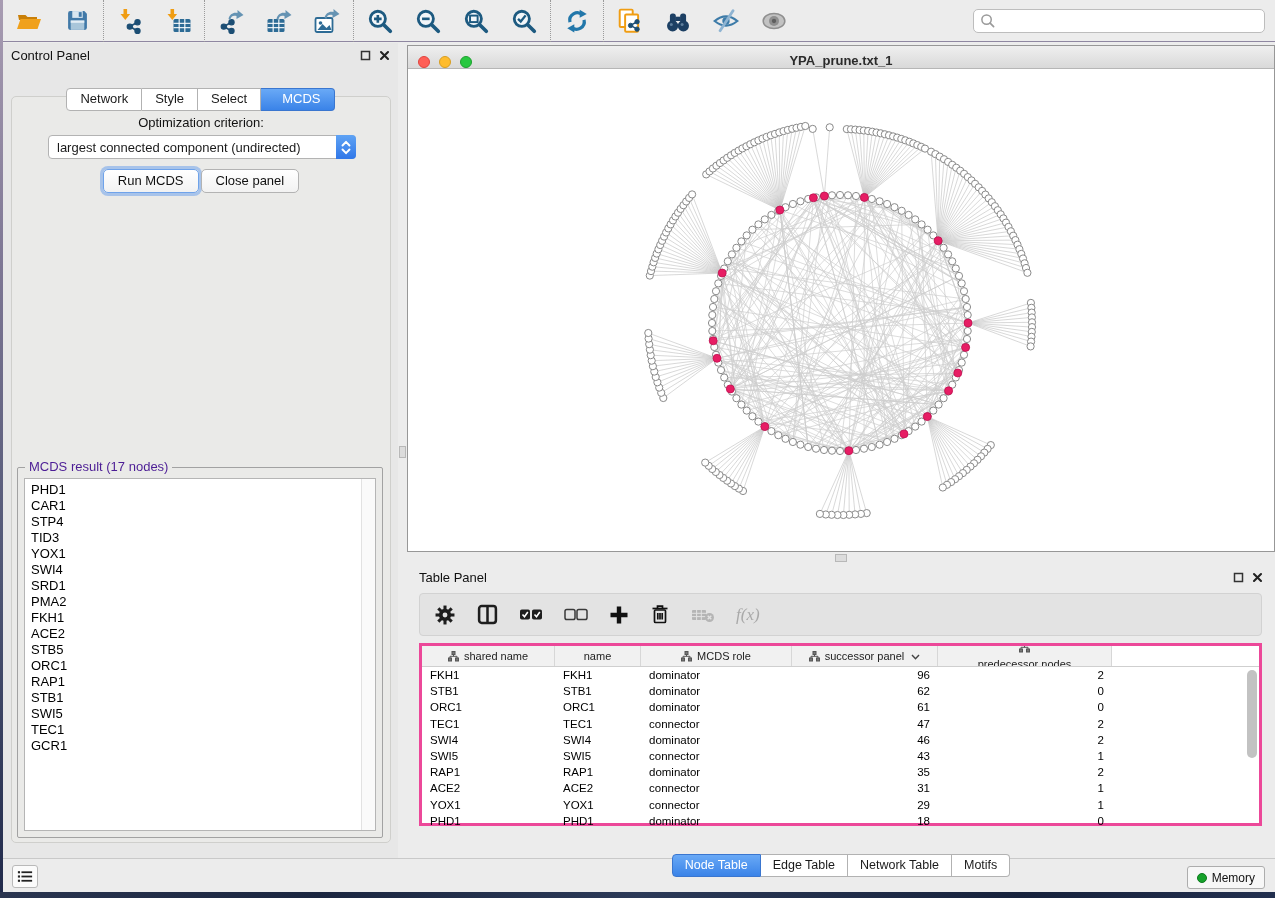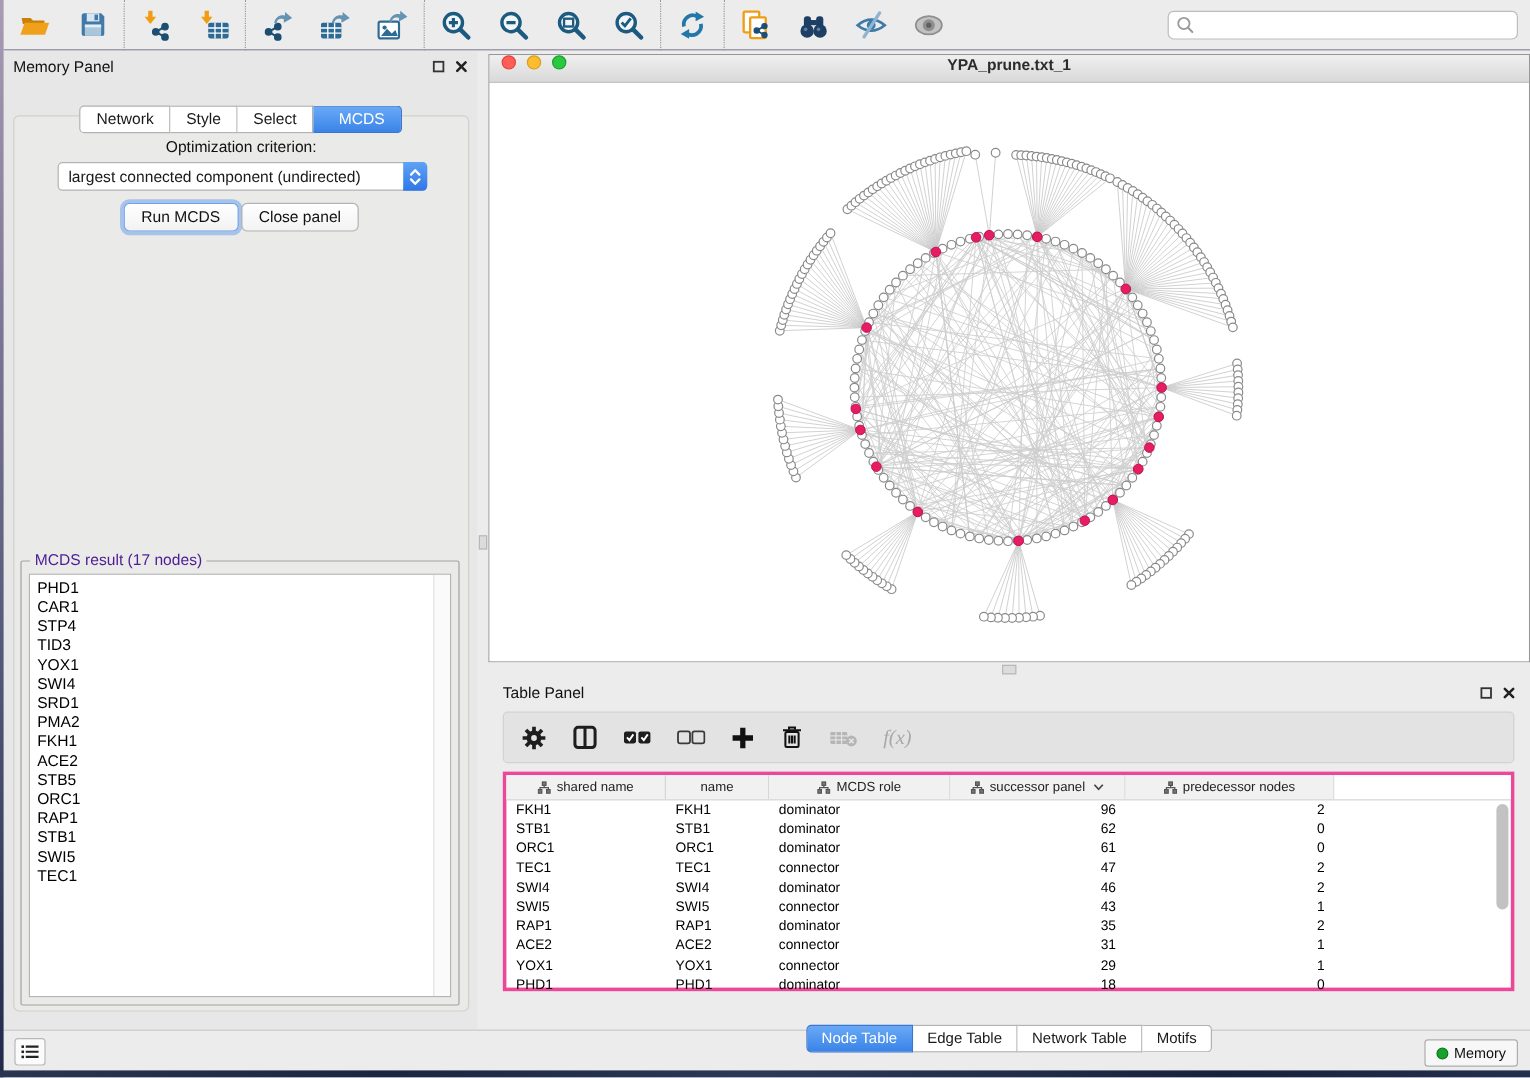--- a/index.html
+++ b/index.html
@@ -70,21 +70,21 @@
 
   
   #v-splitter { left:398px; top:43px; width:9px; height:815px; background:#ececec; }
   #v-splitter .grip { position:absolute; left:1px; top:403px; width:7px; height:12px;
     background:#dcdcdc; border:1px solid #b8b8b8; }
 
   
   #network-window { left:407px; top:45px; width:868px; height:507px;
     border:1px solid #979797; background:#fff; }
   #net-titlebar { height:23px; background:linear-gradient(#efefef,#d9d9d9);
-    border-bottom:1px solid #b6b6b6; display:flex; align-items:flex-start; position:relative; }
+    border-bottom:1px solid #b6b6b6; display:flex; align-items:flex-end; position:relative; }
   .traffic { display:flex; gap:9px; margin-left:10px; }
   .light { width:12px; height:12px; border-radius:50%; }
   .light.red { background:#ff5f57; border:1px solid #e0443e; }
   .light.yellow { background:#febc2e; border:1px solid #d79e22; }
   .light.green { background:#28c840; border:1px solid #1da02f; }
   #net-title { position:absolute; left:0; right:0; text-align:center; font-size:13px; font-weight:700; color:#2b2b2b; }
   #net-canvas { width:866px; height:482px; background:#fff; }
 
   
   #h-splitter { left:407px; top:552px; width:868px; height:13px; background:#ececec; }
@@ -313,21 +313,21 @@
           <circle cx="7" cy="7" r="5" fill="none" stroke="#9a9a9a" stroke-width="1.6"></circle>
           <line x1="10.8" y1="10.8" x2="14.5" y2="14.5" stroke="#9a9a9a" stroke-width="1.8" stroke-linecap="round"></line>
         </svg>
       </span>
       <input placeholder="" style="">
     </div>
   </div>
 
 <div id="control-panel" class="abs">
   <div class="panel-titlebar">
-    <span class="panel-title">Memory Panel</span>
+    <span class="panel-title">Control Panel</span>
     <span class="panel-winbtns">
       <span class="panel-winbtn">
           <svg width="11" height="11" viewBox="0 0 11 11">
             <rect x="1.5" y="1.5" width="8" height="8" fill="none" stroke="#333" stroke-width="1.5"></rect>
           </svg>
         </span>
       <span class="panel-winbtn">
           <svg width="11" height="11" viewBox="0 0 11 11">
             <path d="M2 2 L9 9 M9 2 L2 9" stroke="#222" stroke-width="2.1" stroke-linecap="round"></path>
           </svg>
@@ -368,20 +368,21 @@
             <div>SRD1</div>
             <div>PMA2</div>
             <div>FKH1</div>
             <div>ACE2</div>
             <div>STB5</div>
             <div>ORC1</div>
             <div>RAP1</div>
             <div>STB1</div>
             <div>SWI5</div>
             <div>TEC1</div>
+            <div>GCR1</div>
           </div>
         <div id="result-scroll"></div>
       </div>
     </div>
   </div>
 </div>
 
 <div id="v-splitter" class="abs">
     <div class="grip"></div>
   </div>
@@ -1253,21 +1254,21 @@
                 <rect x="7.5" y="7" width="3" height="3"></rect>
               </g>
               <path d="M5.5 3.5 V5.3 M2 7 V5.3 H9 V7" fill="none" stroke="#555" stroke-width="1"></path>
             </svg>
           </span>
           <span>successor panel</span>
           <span class="sort"><svg width="9" height="6" viewBox="0 0 9 6">
               <path d="M1 1 L4.5 4.8 L8 1" fill="none" stroke="#444" stroke-width="1.4"></path>
             </svg></span>
         </div>
-        <div class="th" style="width: 174px;">
+        <div class="th" style="width: 174px; flex-direction: column;">
           <span style="display:flex;">
             <svg width="11" height="11" viewBox="0 0 11 11">
               <g fill="#777" stroke="#555" stroke-width="1">
                 <rect x="4" y="0.5" width="3" height="3"></rect>
                 <rect x="0.5" y="7" width="3" height="3"></rect>
                 <rect x="7.5" y="7" width="3" height="3"></rect>
               </g>
               <path d="M5.5 3.5 V5.3 M2 7 V5.3 H9 V7" fill="none" stroke="#555" stroke-width="1"></path>
             </svg>
           </span>

